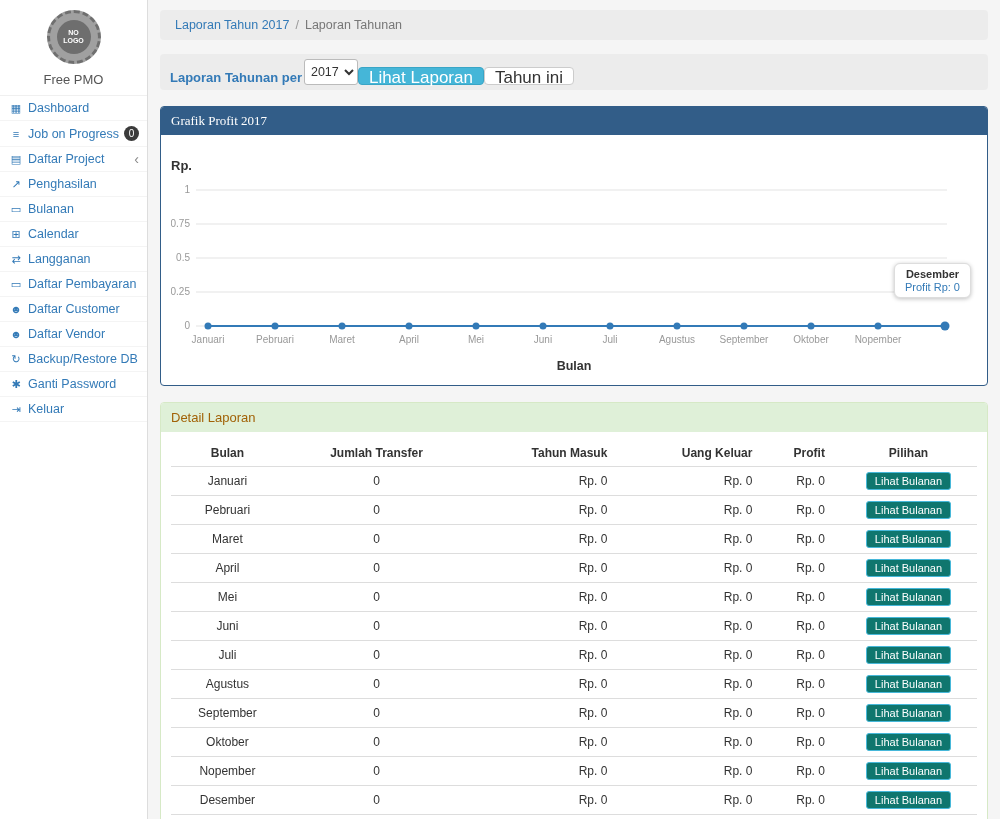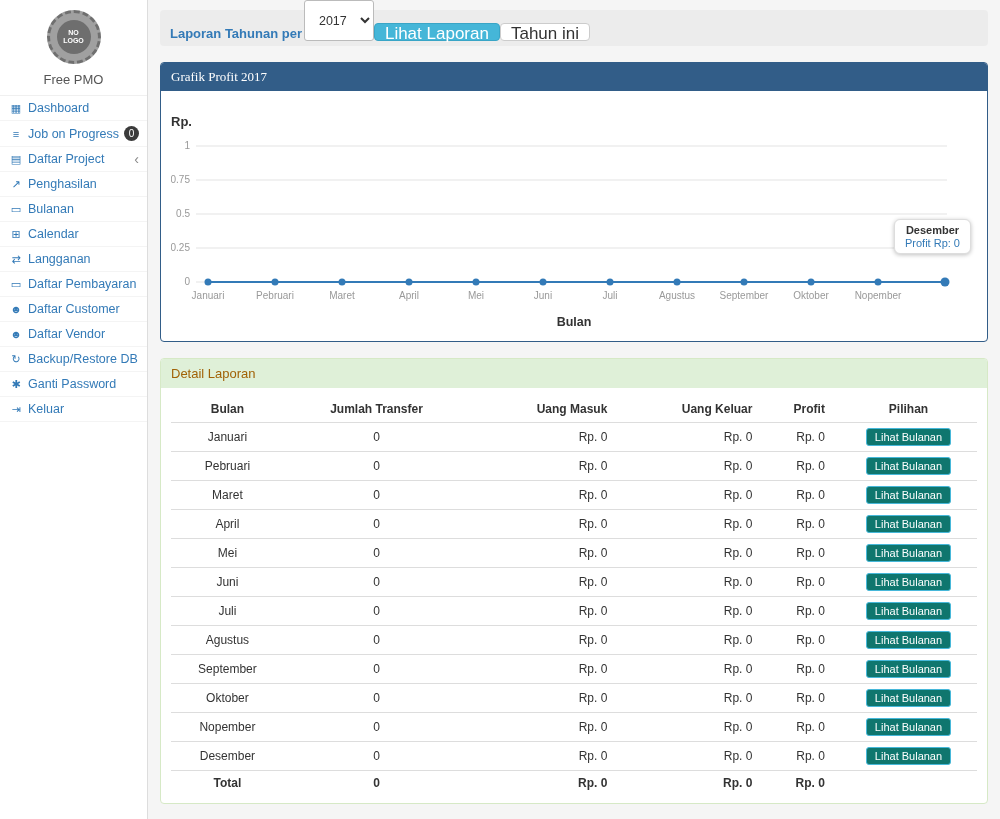--- a/index.html
+++ b/index.html
@@ -47,22 +47,22 @@
   }
   .breadcrumb a { color:#337ab7; text-decoration:none; }
   .breadcrumb .sep { margin:0 6px; color:#999; }
 
   .form-strip {
     background:#ececec; border-radius:4px; padding:5px 10px; height:36px;
     margin-bottom:16px; display:flex; align-items:flex-end; gap:0;
   }
   .form-label { color:#337ab7; font-weight:bold; font-size:13px; margin-right:2px; }
   select {
-    height:41px; border:1px solid #bbb; border-radius:3px; background:#fff;
-    font-size:12.5px; padding:0 10px; font-family:inherit; color:#333;
+    height:26px; border:1px solid #bbb; border-radius:3px; background:#fff;
+    font-size:12.5px; padding:0 2px; font-family:inherit; color:#333;
   }
   .btn {
     height:18px; border-radius:4px; font-size:17px; padding:0 10px;
     border:1px solid transparent; cursor:pointer; font-family:inherit;
   }
   .btn-info { background:#45b6d8; border-color:#39a5c6; color:#fff; }
   .btn-default { background:#fff; border-color:#ccc; color:#333; }
 
   
   .panel { border-radius:4px; margin-bottom:16px; background:#fff; }
@@ -169,20 +169,23 @@
         </a>
         <a class="menu-item" href="#">
           <span class="menu-icon">⇥</span>
           <span class="menu-label">Keluar</span>
         </a>
       </nav>
   </aside>
 
   <main class="content">
 
+    <div class="breadcrumb">
+      <a href="#">Laporan Tahun 2017</a><span class="sep">/</span><span class="current">Laporan Tahunan</span>
+    </div>
 
     <div class="form-strip">
       <span class="form-label">Laporan Tahunan per</span>
       <select><option>2017</option></select>
       <button class="btn btn-info">Lihat Laporan</button>
       <button class="btn btn-default">Tahun ini</button>
     </div>
 
     <div class="panel panel-primary">
       <div class="panel-heading">Grafik Profit 2017</div>
@@ -241,21 +244,21 @@
               <col style="width:23%">
               <col style="width:19%">
             <col style="width:18%">
               <col style="width:9%">
               <col style="width:17%">
           </colgroup>
           <thead>
               <tr>
                 <th class="c-center">Bulan</th>
                 <th class="c-center">Jumlah Transfer</th>
-                <th class="c-right">Uang Masuk</th>
+                <th class="c-right">Tahun Masuk</th>
                 <th class="c-right">Uang Keluar</th>
                 <th class="c-right">Profit</th>
                 <th class="c-center">Pilihan</th>
               </tr>
             </thead>
           <tbody>
               <tr>
                 <td class="c-center">Januari</td>
                 <td class="c-center">0</td>
                 <td class="c-right">Rp. 0</td>

